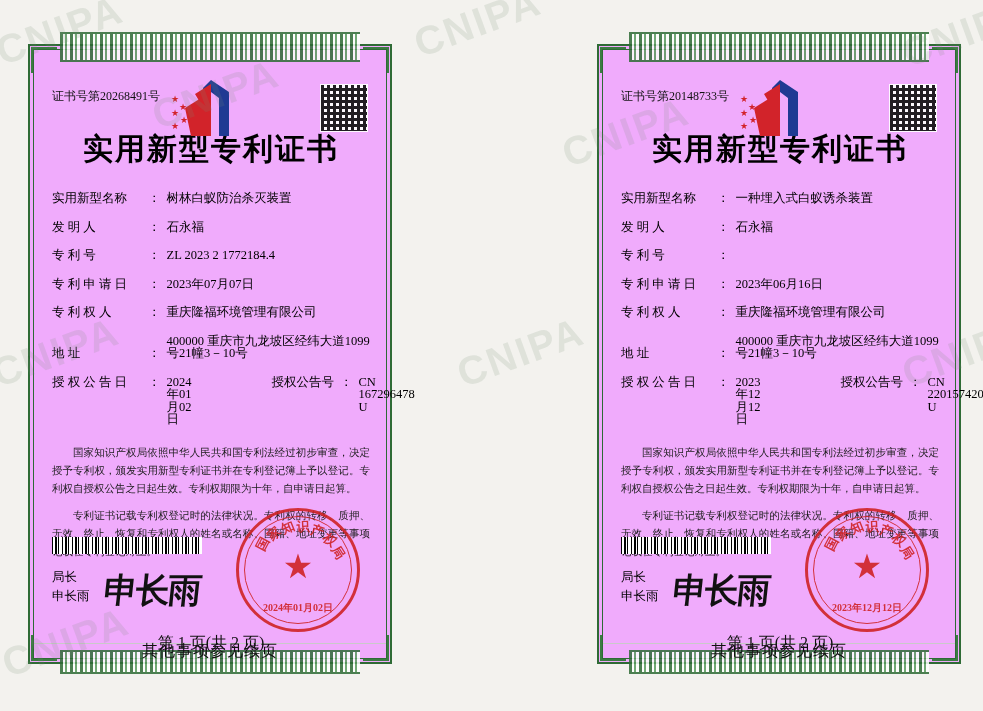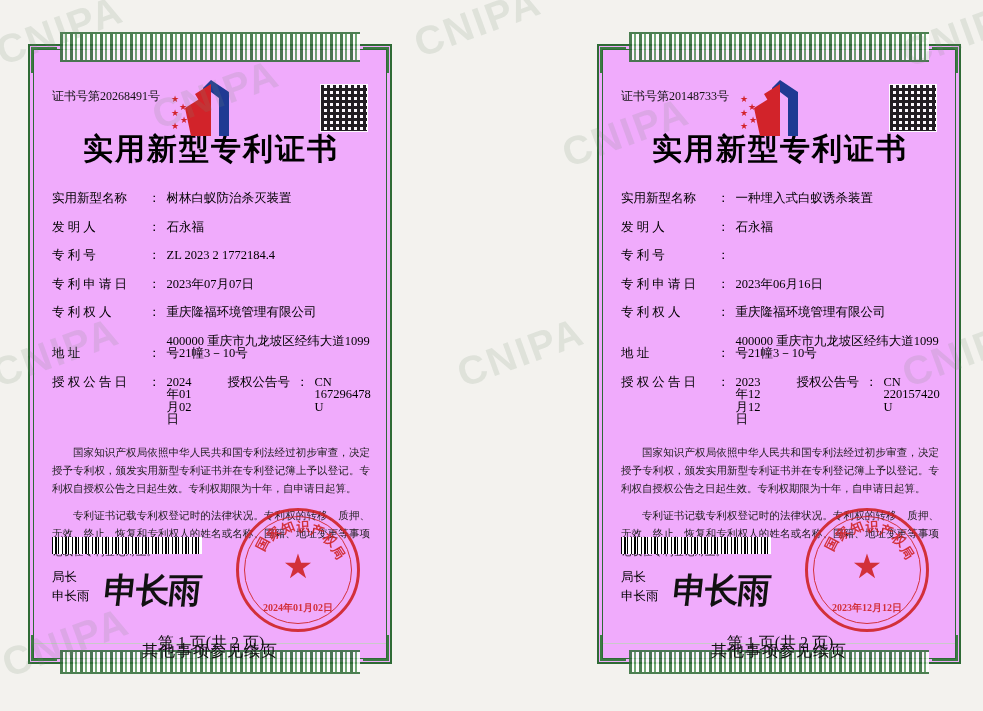--- a/index.html
+++ b/index.html
@@ -185,20 +185,21 @@
     align-items: baseline;
   }
   .two-col .col2 {
     margin-left: 36px;
     display: flex;
     align-items: baseline;
   }
   .two-col .col2 .field-label2 {
     white-space: nowrap;
     margin-right: 6px;
+    margin-left: 44px;
   }
 
   .paras {
     margin-top: 18px;
     font-size: 10.5px;
     line-height: 1.75;
     color: #1b1b1b;
     text-align: justify;
   }
   .paras p {

